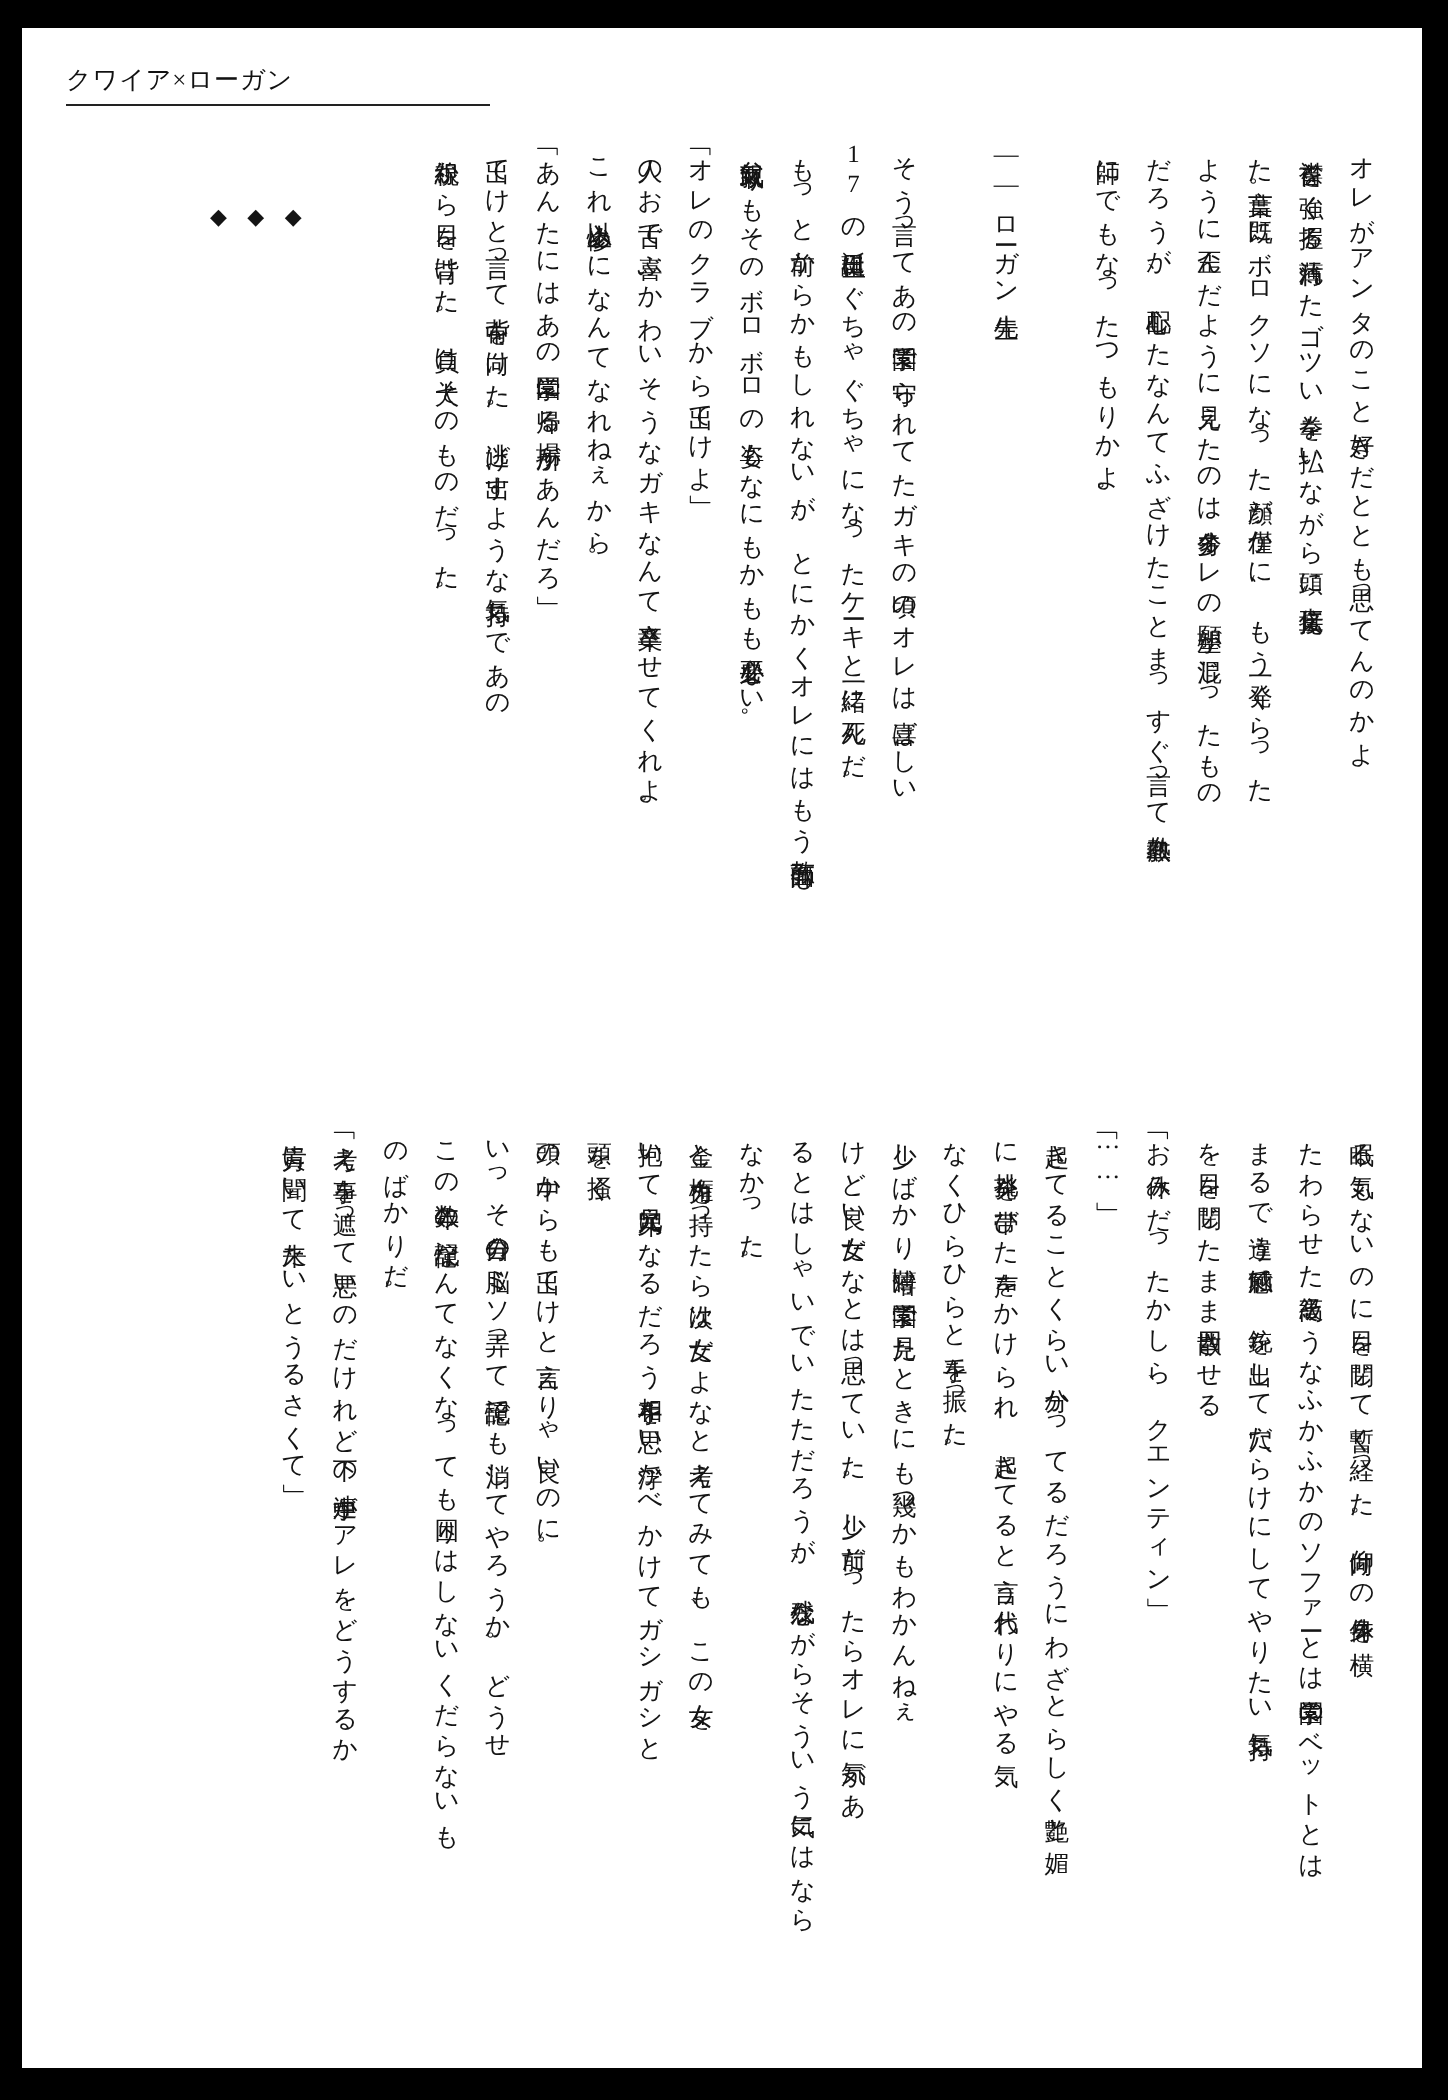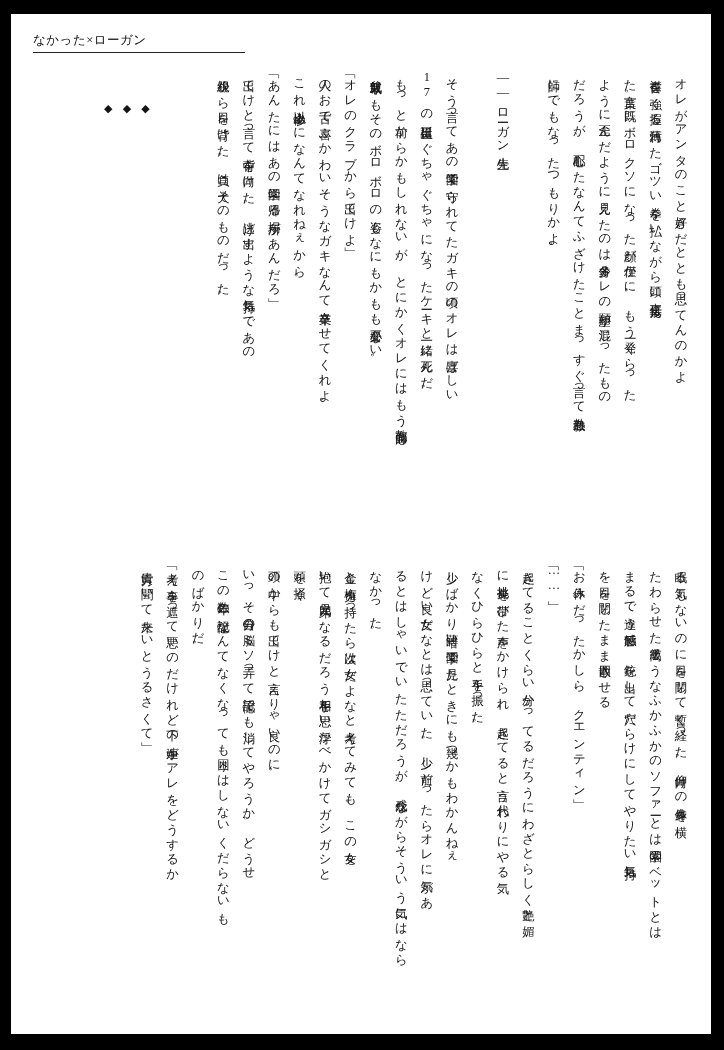--- a/index.html
+++ b/index.html
@@ -112,21 +112,21 @@
 
 <div class="page">
   <div class="frame-top"></div>
   <div class="frame-bottom"></div>
   <div class="frame-left"></div>
   <div class="frame-right"></div>
 
   <div class="sheet">
 
     <div class="header">
-      <div class="header-title">なかった×ローガン</div>
+      <div class="header-title">クワイア×ローガン</div>
       <div class="header-rule"></div>
     </div>
 
     <div class="vcol-block block-upper">
       <div>
           <p>オレがアンタのこと好きだととも思ってんのかよ</p>
           <p>襟首を強く握る薄汚れたゴツい拳を払いながら頭に直接伝え</p>
           <p>た言葉。既にボロクソになった顔が僅かに、もう一発くらった</p>
           <p>ように歪んだように見えたのは多分オレの願望が混じったもの</p>
           <p>だろうが、心配したなんてふざけたことまっすぐ言って熱血教</p>

